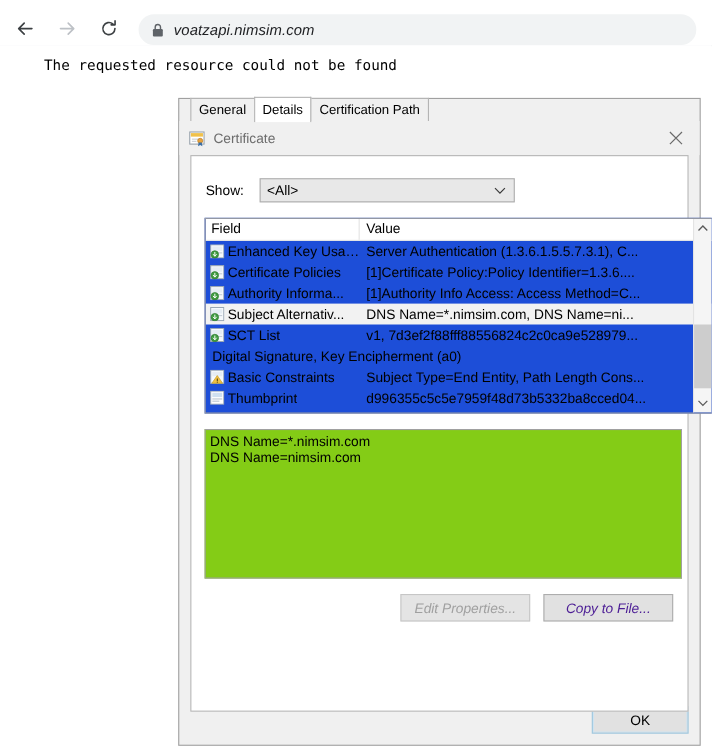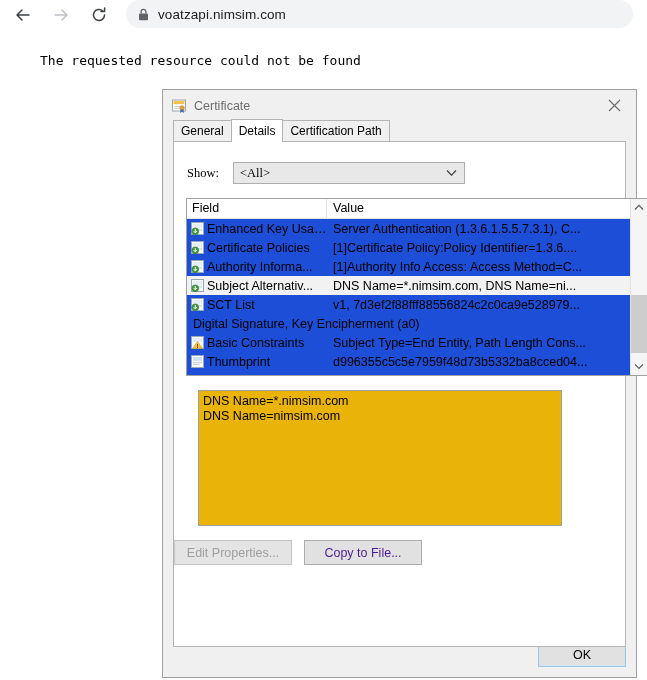--- a/index.html
+++ b/index.html
@@ -16,21 +16,22 @@
   }
 
   
   #browser-toolbar {
     position: absolute;
     left: 0; top: 0;
     width: 647px; height: 41px;
     background: #ffffff;
     border-bottom: 1px solid #dadce0;
     display: flex;
-    align-items: flex-start;
+    align-items: flex-end;
+    font-style: italic;
   }
   .nav-btn {
     width: 30px; height: 30px;
     margin-left: 8px;
     display: flex;
     align-items: center;
     justify-content: center;
     border-radius: 50%;
   }
   .nav-btn svg { display: block; }
@@ -141,21 +142,20 @@
     border: 1px solid #b4b4b4;
     box-sizing: border-box;
     z-index: 2;
   }
 
   
   #show-row {
     display: flex;
     align-items: center;
     margin: 20px 0 0 13px;
-    font-family: Liberation Serif, serif;
   }
   #show-label { font-size: 12.5px; }
   #show-select {
     margin-left: 14px;
     width: 232px; height: 22px;
     background: #e8e8e8;
     border: 1px solid #adadad;
     box-sizing: border-box;
     display: flex;
     align-items: center;
@@ -253,38 +253,39 @@
   #sb-down { position: absolute; bottom: 0; width: 100%; }
   #sb-thumb {
     position: absolute;
     top: 96px; left: 0;
     width: 100%; height: 58px;
     background: #cdcdcd;
   }
 
   
   #detail-box {
-    margin: 14px 0 0 24px;
-    width: 364px; height: 136px;
+    margin: 14px 0 0 12px;
+    width: 434px; height: 136px;
     border: 1px solid #a0a0a0;
     box-sizing: border-box;
-    background: #eab308;
+    background: #84cc16;
     padding: 3px 4px;
     font-size: 12.5px;
     line-height: 15px;
     overflow: hidden;
     white-space: pre-wrap;
     word-break: break-all;
   }
 
   
   #action-row {
     display: flex;
-    justify-content: flex-start;
+    justify-content: flex-end;
     margin: 14px 13px 0 0;
+    font-style: italic;
   }
   .win-button {
     height: 25px;
     min-width: 118px;
     font-size: 12.5px;
     background: #e1e1e1;
     border: 1px solid #adadad;
     box-sizing: border-box;
     display: flex;
     align-items: center;
@@ -350,46 +351,46 @@
     </span>
     <span id="omnibox-url">voatzapi.nimsim.com</span>
   </div>
 </div>
 
 <div id="page-content">
   <div id="page-body-text">The requested resource could not be found</div>
 </div>
 
 <div id="certificate-dialog">
+
+  <div id="tab-strip">
+    <div class="tab">General</div>
+    <div class="tab active">Details</div>
+    <div class="tab">Certification Path</div>
+  </div>
 
   <div id="dialog-titlebar">
     <span id="dialog-title-icon">
       <svg width="16" height="16" viewBox="0 0 16 16">
         <rect x="1.5" y="2" width="13" height="11" fill="#ffffff" stroke="#9aa4ad" stroke-width="1"></rect>
         <rect x="2.5" y="3" width="11" height="3.2" fill="#f0c14b"></rect>
         <rect x="3.4" y="8" width="6" height="1" fill="#c9ced3"></rect>
         <rect x="3.4" y="10" width="4.2" height="1" fill="#c9ced3"></rect>
         <circle cx="11" cy="10" r="2.3" fill="#e8a33d" stroke="#b9791f" stroke-width="0.6"></circle>
         <path d="M9.6 11.6 L9 15 L11 13.8 L13 15 L12.4 11.6" fill="#3a6ea5"></path>
       </svg>
     </span>
     <span id="dialog-title-text">Certificate</span>
     <span id="dialog-close-button">
       <svg width="13" height="13" viewBox="0 0 13 13">
         <path d="M1 1 L12 12 M12 1 L1 12" stroke="#6b6b6b" stroke-width="1.1" fill="none"></path>
       </svg>
     </span>
   </div>
 
-  <div id="tab-strip">
-    <div class="tab">General</div>
-    <div class="tab active">Details</div>
-    <div class="tab">Certification Path</div>
-  </div>
-
   <div id="tab-panel">
 
     <div id="show-row">
       <span id="show-label">Show:</span>
       <div id="show-select">
         <span>&lt;All&gt;</span>
         <span id="show-select-arrow">
           <svg width="11" height="7" viewBox="0 0 11 7">
             <path d="M1 1 L5.5 5.6 L10 1" fill="none" stroke="#3c3c3c" stroke-width="1.1"></path>
           </svg>

